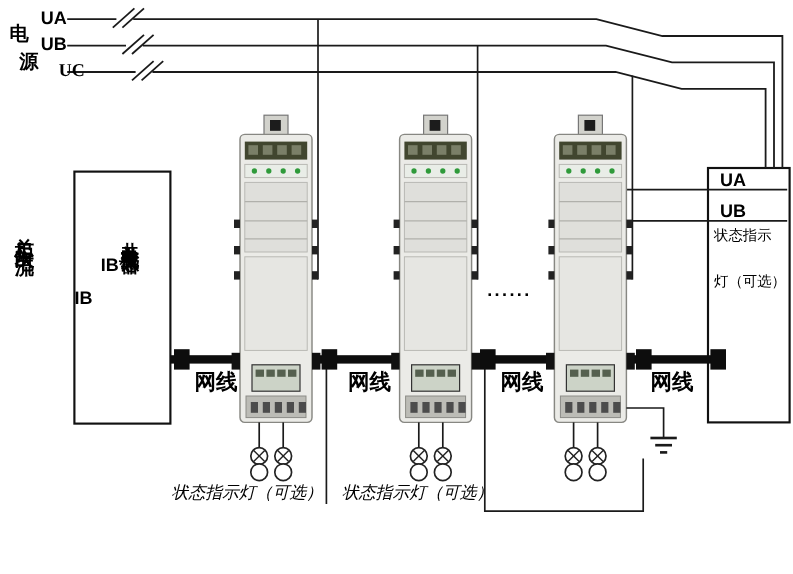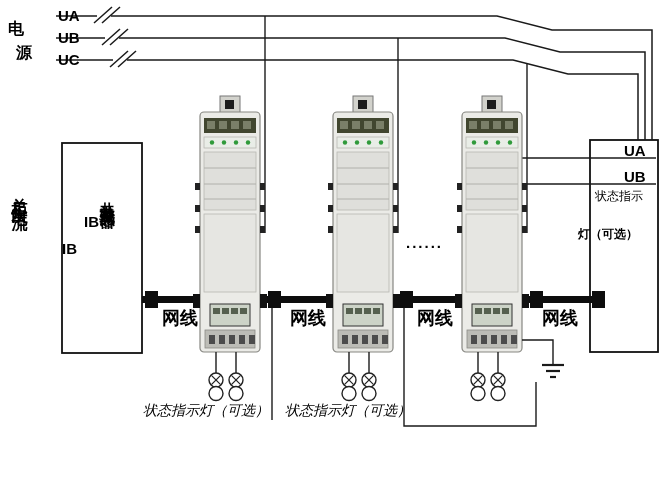--- a/index.html
+++ b/index.html
@@ -3,21 +3,21 @@
 <meta charset="utf-8">
 <style>
   html,body{margin:0;padding:0;background:#fff;}
   #stage{
     position:relative;width:661px;height:478px;background:#ffffff;overflow:hidden;
     font-family:"Liberation Sans",sans-serif;color:#000;
   }
   #gfx{position:absolute;left:0;top:0;}
   .lbl{position:absolute;white-space:nowrap;line-height:1.15;}
   .big{font-size:16px;font-weight:700;}
-  .phase{font-size:15px;font-weight:600;margin-left:24px;}
+  .phase{font-size:15px;font-weight:600;}
   .mid{font-size:15px;font-weight:600;}
   .cable{font-size:18px;font-weight:600;}
   .small{font-size:14px;font-weight:500;font-style:italic;}
   .tiny{font-size:12px;font-weight:500;}
   .vert{writing-mode:vertical-rl;text-orientation:upright;}
   .dots{font-size:15px;font-weight:700;letter-spacing:2px;}
 </style>
 </head>
 <body>
 
@@ -136,37 +136,37 @@
       <line x1="546" y1="371" x2="560" y2="371" stroke-width="2.2"></line>
       <line x1="550" y1="377" x2="556" y2="377" stroke-width="2.2"></line>
     </g>
   </svg>
 
   <div class="lbl big" style="left:8px;top:20px;">电</div>
   <div class="lbl big" style="left:16px;top:44px;">源</div>
 
   <div class="lbl phase" style="left:34px;top:7px;">UA</div>
   <div class="lbl phase" style="left:34px;top:29px;">UB</div>
-  <div class="lbl phase" style="left:34px;top:51px;">UC</div>
+  <div class="lbl phase" style="left:49px;top:51px;font-family:Liberation Serif, serif;">UC</div>
 
   <div class="lbl big vert" style="left:10px;top:185px;letter-spacing:3px;">总柜二次电流</div>
 
   <div class="lbl mid" style="left:84px;top:213px;">IB*</div>
   <div class="lbl mid" style="left:62px;top:240px;">IB</div>
 
   <div class="lbl mid vert" style="left:99px;top:190px;letter-spacing:2px;">共补电流互感器</div>
 
   <div class="lbl cable" style="left:162px;top:308px;">网线</div>
   <div class="lbl cable" style="left:290px;top:308px;">网线</div>
   <div class="lbl cable" style="left:417px;top:308px;">网线</div>
   <div class="lbl cable" style="left:542px;top:308px;">网线</div>
 
   <div class="lbl dots" style="left:406px;top:234px;">......</div>
 
   <div class="lbl phase" style="left:600px;top:142px;">UA</div>
   <div class="lbl phase" style="left:600px;top:168px;">UB</div>
   <div class="lbl tiny" style="left:595px;top:190px;">状态指示</div>
-  <div class="lbl tiny" style="left:578px;top:228px;font-weight:bold;">灯（可选）</div>
+  <div class="lbl tiny" style="left:595px;top:228px;">灯（可选）</div>
 
   <div class="lbl small" style="left:143px;top:402px;">状态指示灯（可选）</div>
   <div class="lbl small" style="left:285px;top:402px;">状态指示灯（可选）</div>
 
 </div>
 
 </body></html>

